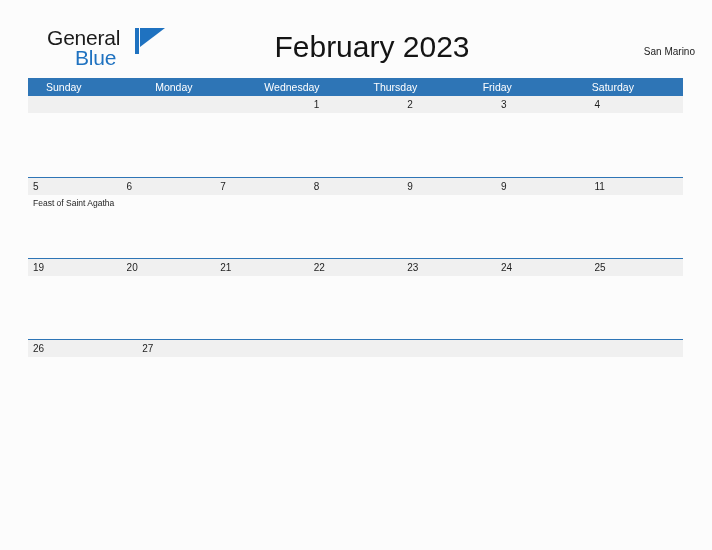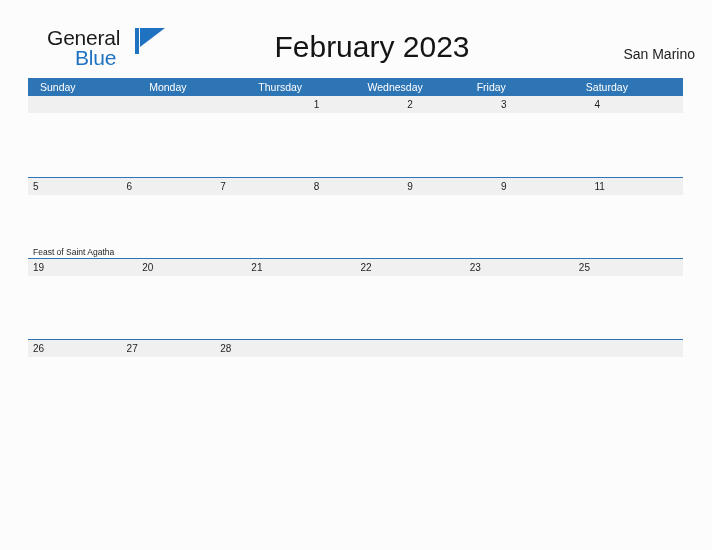--- a/index.html
+++ b/index.html
@@ -76,21 +76,21 @@
     font-weight: normal;
     color: #141414;
     letter-spacing: 0px;
     font-family: "Liberation Sans", sans-serif;
   }
 
   .locale {
     position: absolute;
     right: 29px;
     top: 46px;
-    font-size: 14px;
+    font-size: 10px;
     color: #222222;
     font-family: "Liberation Sans", sans-serif;
   }
 
   
   .calendar {
     position: absolute;
     left: 28px;
     top: 78px;
     width: 655px;
@@ -105,20 +105,21 @@
   .weekday {
     flex: 1 1 0;
     color: #ffffff;
     font-size: 10.5px;
     line-height: 18px;
     padding-left: 12px;
     box-sizing: border-box;
     font-family: "Liberation Sans", sans-serif;
     white-space: nowrap;
     overflow: hidden;
+    margin-left: 6px;
   }
 
   .week {
     width: 655px;
     height: 81px;
     position: relative;
     border-top: 1px solid #2e75b6;
     box-sizing: border-box;
   }
   .week:first-of-type {
@@ -128,21 +129,20 @@
     display: flex;
     width: 655px;
     height: 17px;
     background: #f0f0f0;
   }
   .week-body {
     display: flex;
     width: 655px;
     height: 63px;
     background: transparent;
-    align-items: flex-end;
   }
   .daynum {
     flex: 1 1 0;
     font-size: 10px;
     line-height: 17px;
     color: #1e1e1e;
     padding-left: 5px;
     box-sizing: border-box;
     font-family: "Liberation Sans", sans-serif;
   }
@@ -181,22 +181,22 @@
 
     <div class="locale">San Marino</div>
 
   </div>
 
   <div class="calendar">
 
     <div class="weekdays">
       <div class="weekday">Sunday</div>
       <div class="weekday">Monday</div>
+      <div class="weekday">Wednesday</div>
       <div class="weekday">Thursday</div>
-      <div class="weekday">Wednesday</div>
       <div class="weekday">Friday</div>
       <div class="weekday">Saturday</div>
     </div>
 
     <div id="weeks-container">
         <div class="week">
           <div class="week-dates">
             <div class="daynum"></div>
             <div class="daynum"></div>
             <div class="daynum"></div>
@@ -237,37 +237,37 @@
             <div class="dayevents"></div>
           </div>
         </div>
         <div class="week">
           <div class="week-dates">
             <div class="daynum">19</div>
             <div class="daynum">20</div>
             <div class="daynum">21</div>
             <div class="daynum">22</div>
             <div class="daynum">23</div>
+            <div class="daynum">24</div>
             <div class="daynum">25</div>
           </div>
           <div class="week-body">
             <div class="dayevents"></div>
             <div class="dayevents"></div>
             <div class="dayevents"></div>
             <div class="dayevents"></div>
             <div class="dayevents"></div>
             <div class="dayevents"></div>
             <div class="dayevents"></div>
           </div>
         </div>
         <div class="week">
           <div class="week-dates">
             <div class="daynum">26</div>
             <div class="daynum">27</div>
-            <div class="daynum">28</div>
             <div class="daynum"></div>
             <div class="daynum"></div>
             <div class="daynum"></div>
             <div class="daynum"></div>
           </div>
           <div class="week-body">
             <div class="dayevents"></div>
             <div class="dayevents"></div>
             <div class="dayevents"></div>
             <div class="dayevents"></div>

